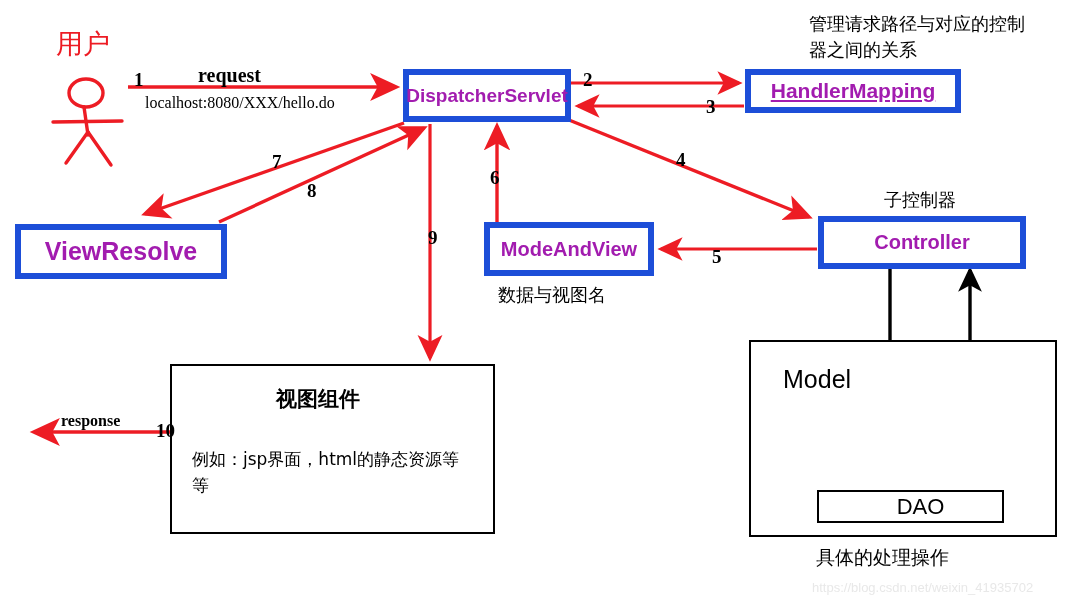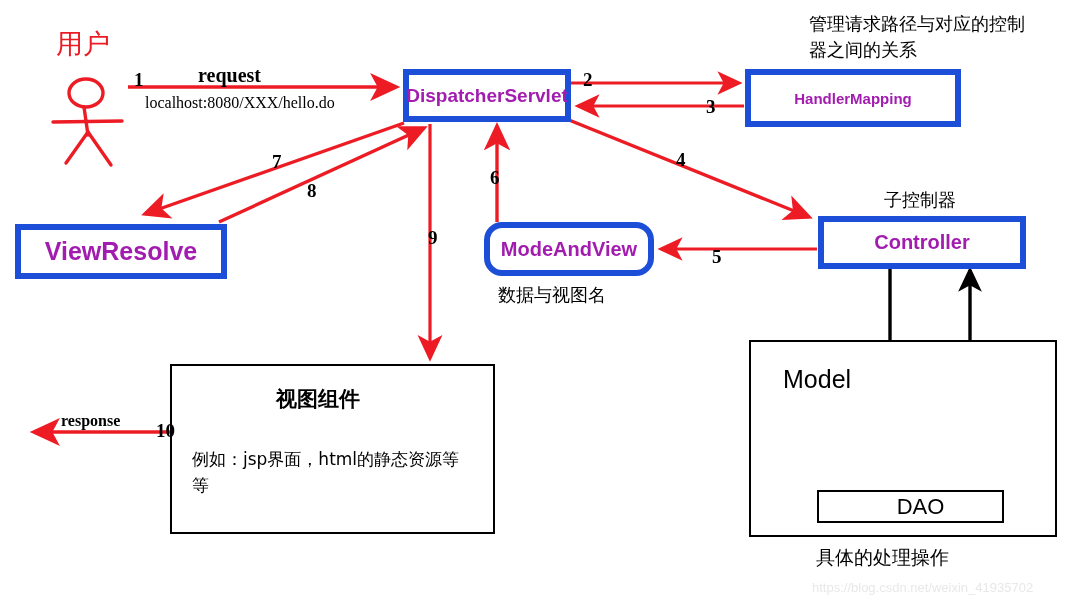--- a/index.html
+++ b/index.html
@@ -75,37 +75,37 @@
     left: 403px;
     top: 69px;
     width: 168px;
     height: 53px;
     font-size: 19px;
   }
   #handler-mapping {
     left: 745px;
     top: 69px;
     width: 216px;
-    height: 58px;
-    font-size: 15px;
+    height: 44px;
+    font-size: 21px;
+    text-decoration: underline;
   }
   #view-resolve {
     left: 15px;
     top: 224px;
     width: 212px;
     height: 55px;
     font-size: 25px;
   }
   #mode-and-view {
     left: 484px;
     top: 222px;
     width: 170px;
     height: 54px;
     font-size: 20px;
-    border-radius: 18px;
   }
   #controller {
     left: 818px;
     top: 216px;
     width: 208px;
     height: 53px;
     font-size: 20px;
   }
   #model-box {
     left: 749px;

